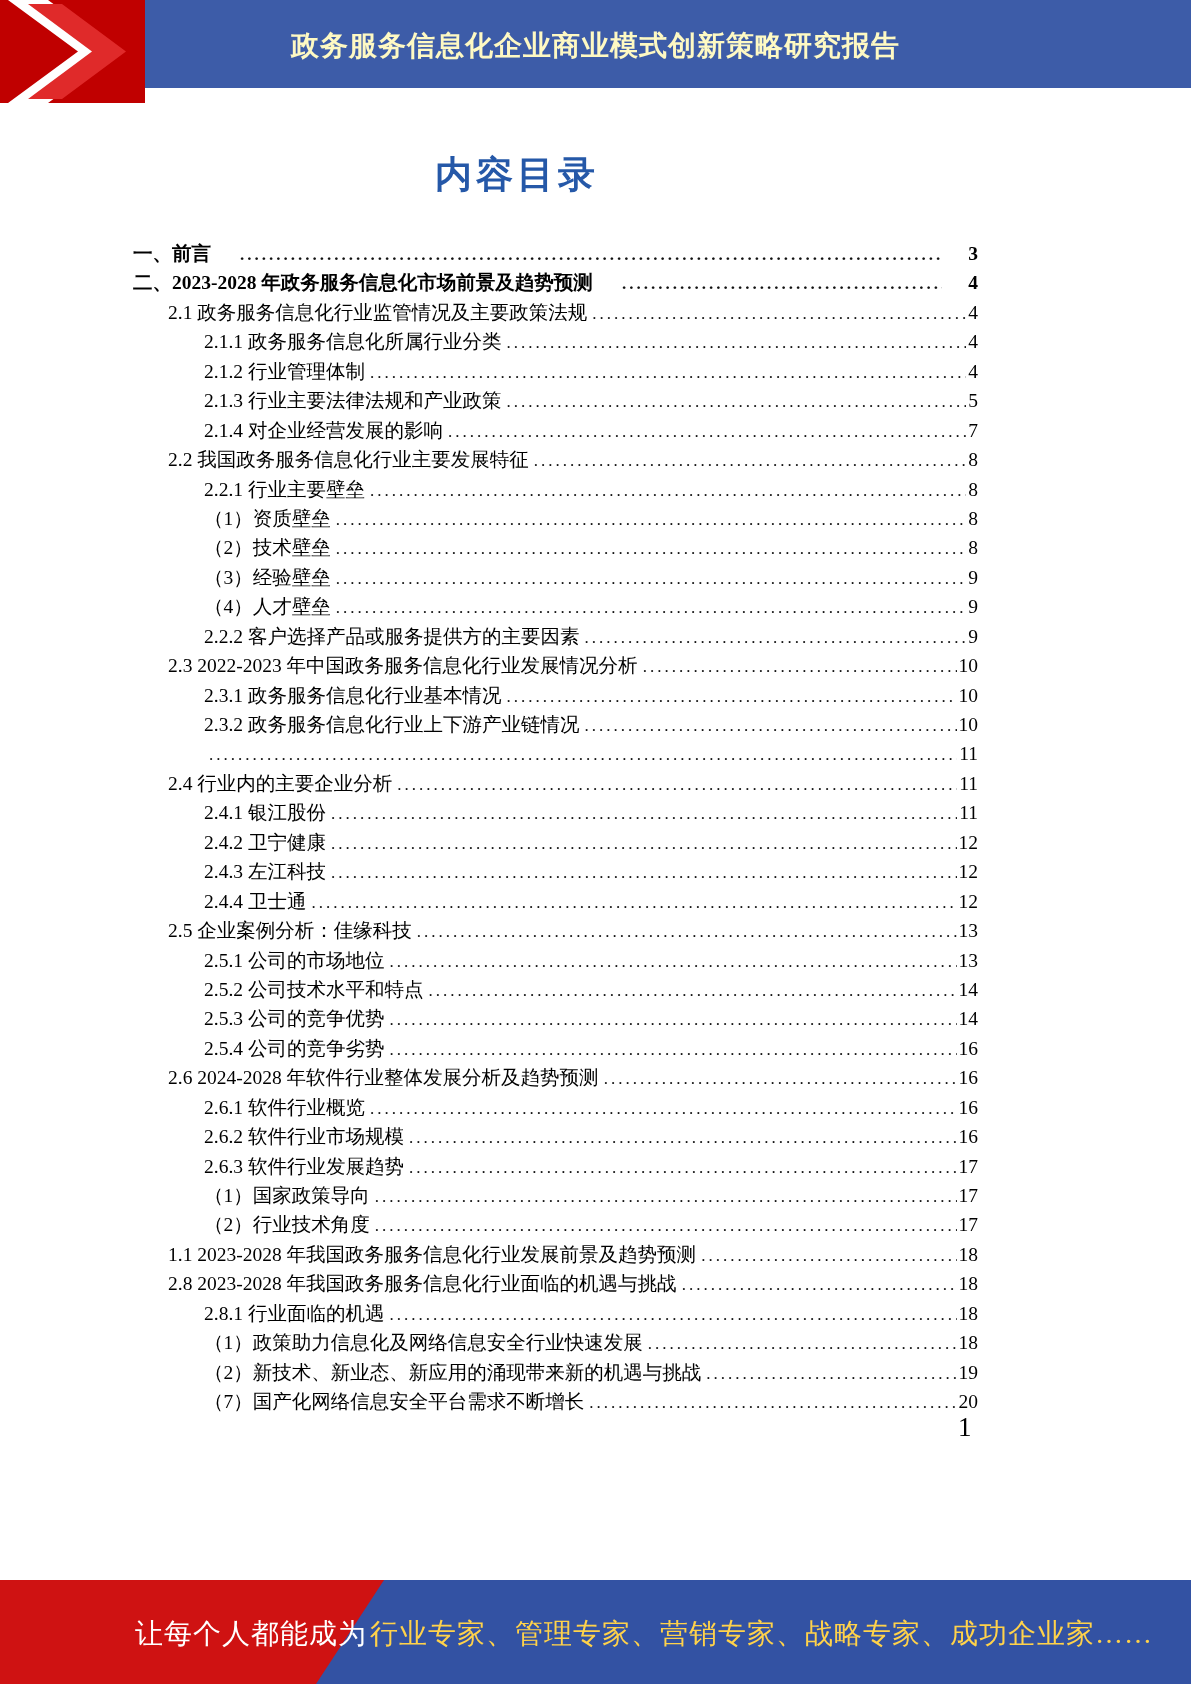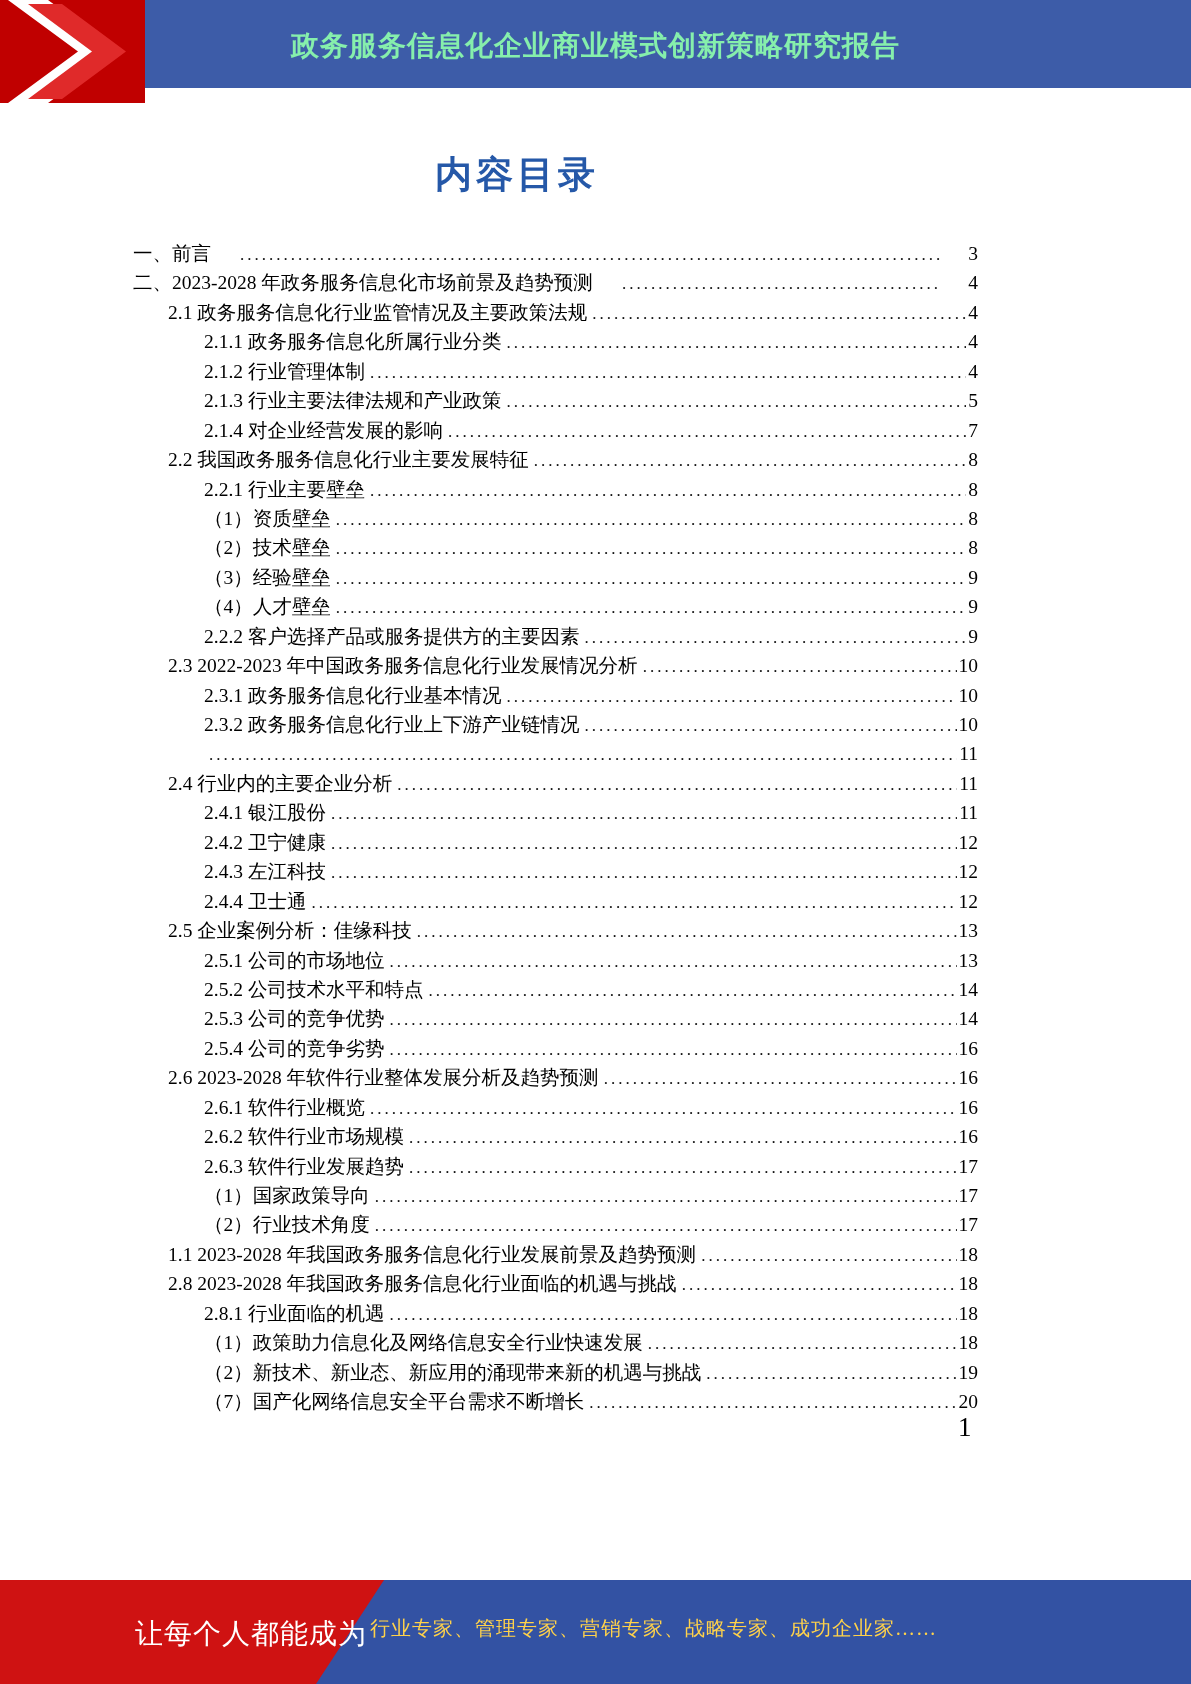--- a/index.html
+++ b/index.html
@@ -27,21 +27,21 @@
     width: 145px;
     height: 103px;
     z-index: 2;
   }
   .header-title {
     position: absolute;
     top: 27px;
     left: 0;
     width: 1191px;
     text-align: center;
-    color: #86efac;
+    color: #fef9c3;
     font-family: "Liberation Sans", "DejaVu Sans", sans-serif;
     font-weight: bold;
     font-size: 28px;
     letter-spacing: 1px;
     z-index: 3;
   }
 
   
   .toc-title {
     position: absolute;
@@ -64,21 +64,21 @@
     width: 845px;
   }
   .toc-row {
     display: flex;
     align-items: baseline;
     height: 29.45px;
     line-height: 29.45px;
     font-size: 19.5px;
     white-space: nowrap;
   }
-  .toc-row.bold { font-weight: normal; gap: 24px; }
+  .toc-row.bold { font-weight: bold; gap: 24px; }
   .toc-row.level-1 { padding-left: 35px; }
   .toc-row.level-2 { padding-left: 71px; }
   .toc-label { white-space: nowrap; flex: 0 0 auto; }
   .toc-dots {
     flex: 1 1 auto;
     overflow: hidden;
     white-space: nowrap;
     margin: 0 2px 0 5px;
     color: #111;
   }
@@ -121,21 +121,21 @@
     top: 35px;
     color: #ffffff;
     font-size: 28px;
     letter-spacing: 1px;
   }
   .footer-right-text {
     position: absolute;
     left: 370px;
     top: 35px;
     color: #ffd24a;
-    font-size: 20px;
+    font-size: 28px;
     letter-spacing: 1px;
   }
 </style>
 </head>
 <body>
 
 <div class="page">
 
   <div class="header-bar">
     <div class="header-title">政务服务信息化企业商业模式创新策略研究报告</div>
@@ -284,21 +284,21 @@
         <span class="toc-label">2.5.3 公司的竞争优势</span>
         <span class="toc-dots"></span>
         <span class="toc-page">14</span>
       </div>
       <div class="toc-row level-2">
         <span class="toc-label">2.5.4 公司的竞争劣势</span>
         <span class="toc-dots"></span>
         <span class="toc-page">16</span>
       </div>
       <div class="toc-row level-1">
-        <span class="toc-label">2.6 2023-2028 年软件行业整体发展分析及趋势预测</span>
+        <span class="toc-label">2.6 2024-2028 年软件行业整体发展分析及趋势预测</span>
         <span class="toc-dots"></span>
         <span class="toc-page">16</span>
       </div>
       <div class="toc-row level-2">
         <span class="toc-label">2.6.1 软件行业概览</span>
         <span class="toc-dots"></span>
         <span class="toc-page">16</span>
       </div>
       <div class="toc-row level-2">
         <span class="toc-label">2.6.2 软件行业市场规模</span>

